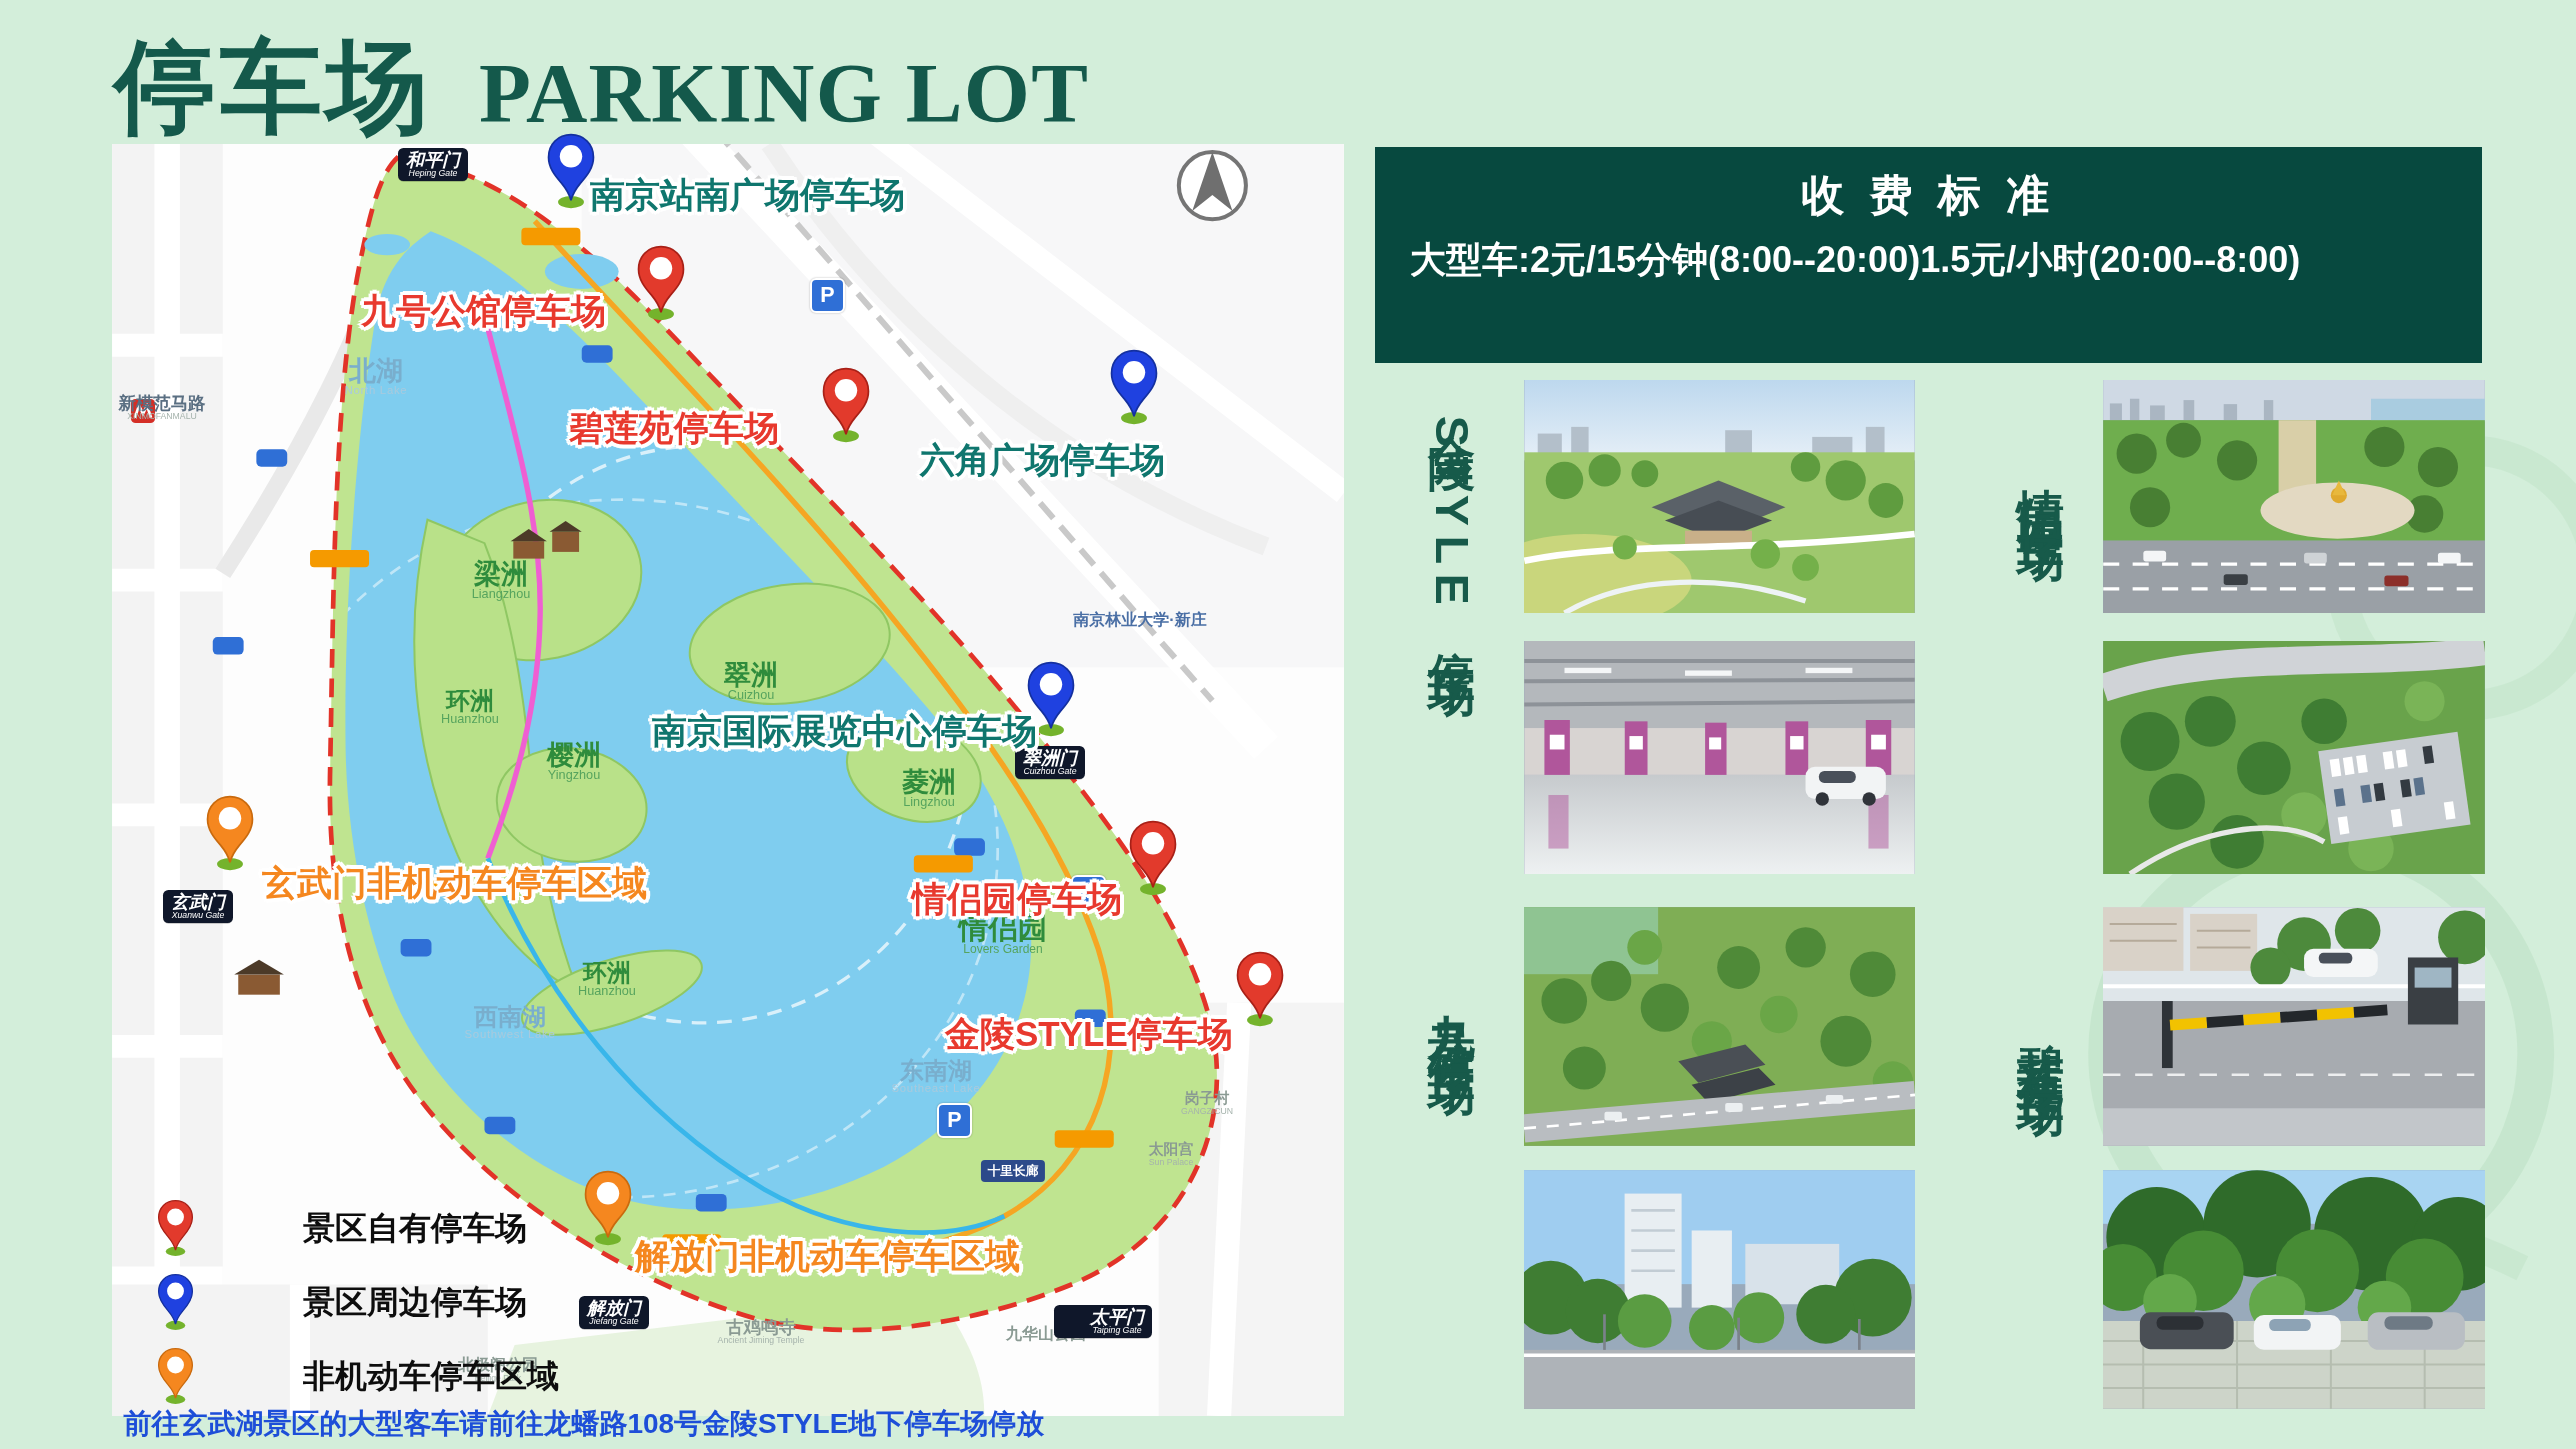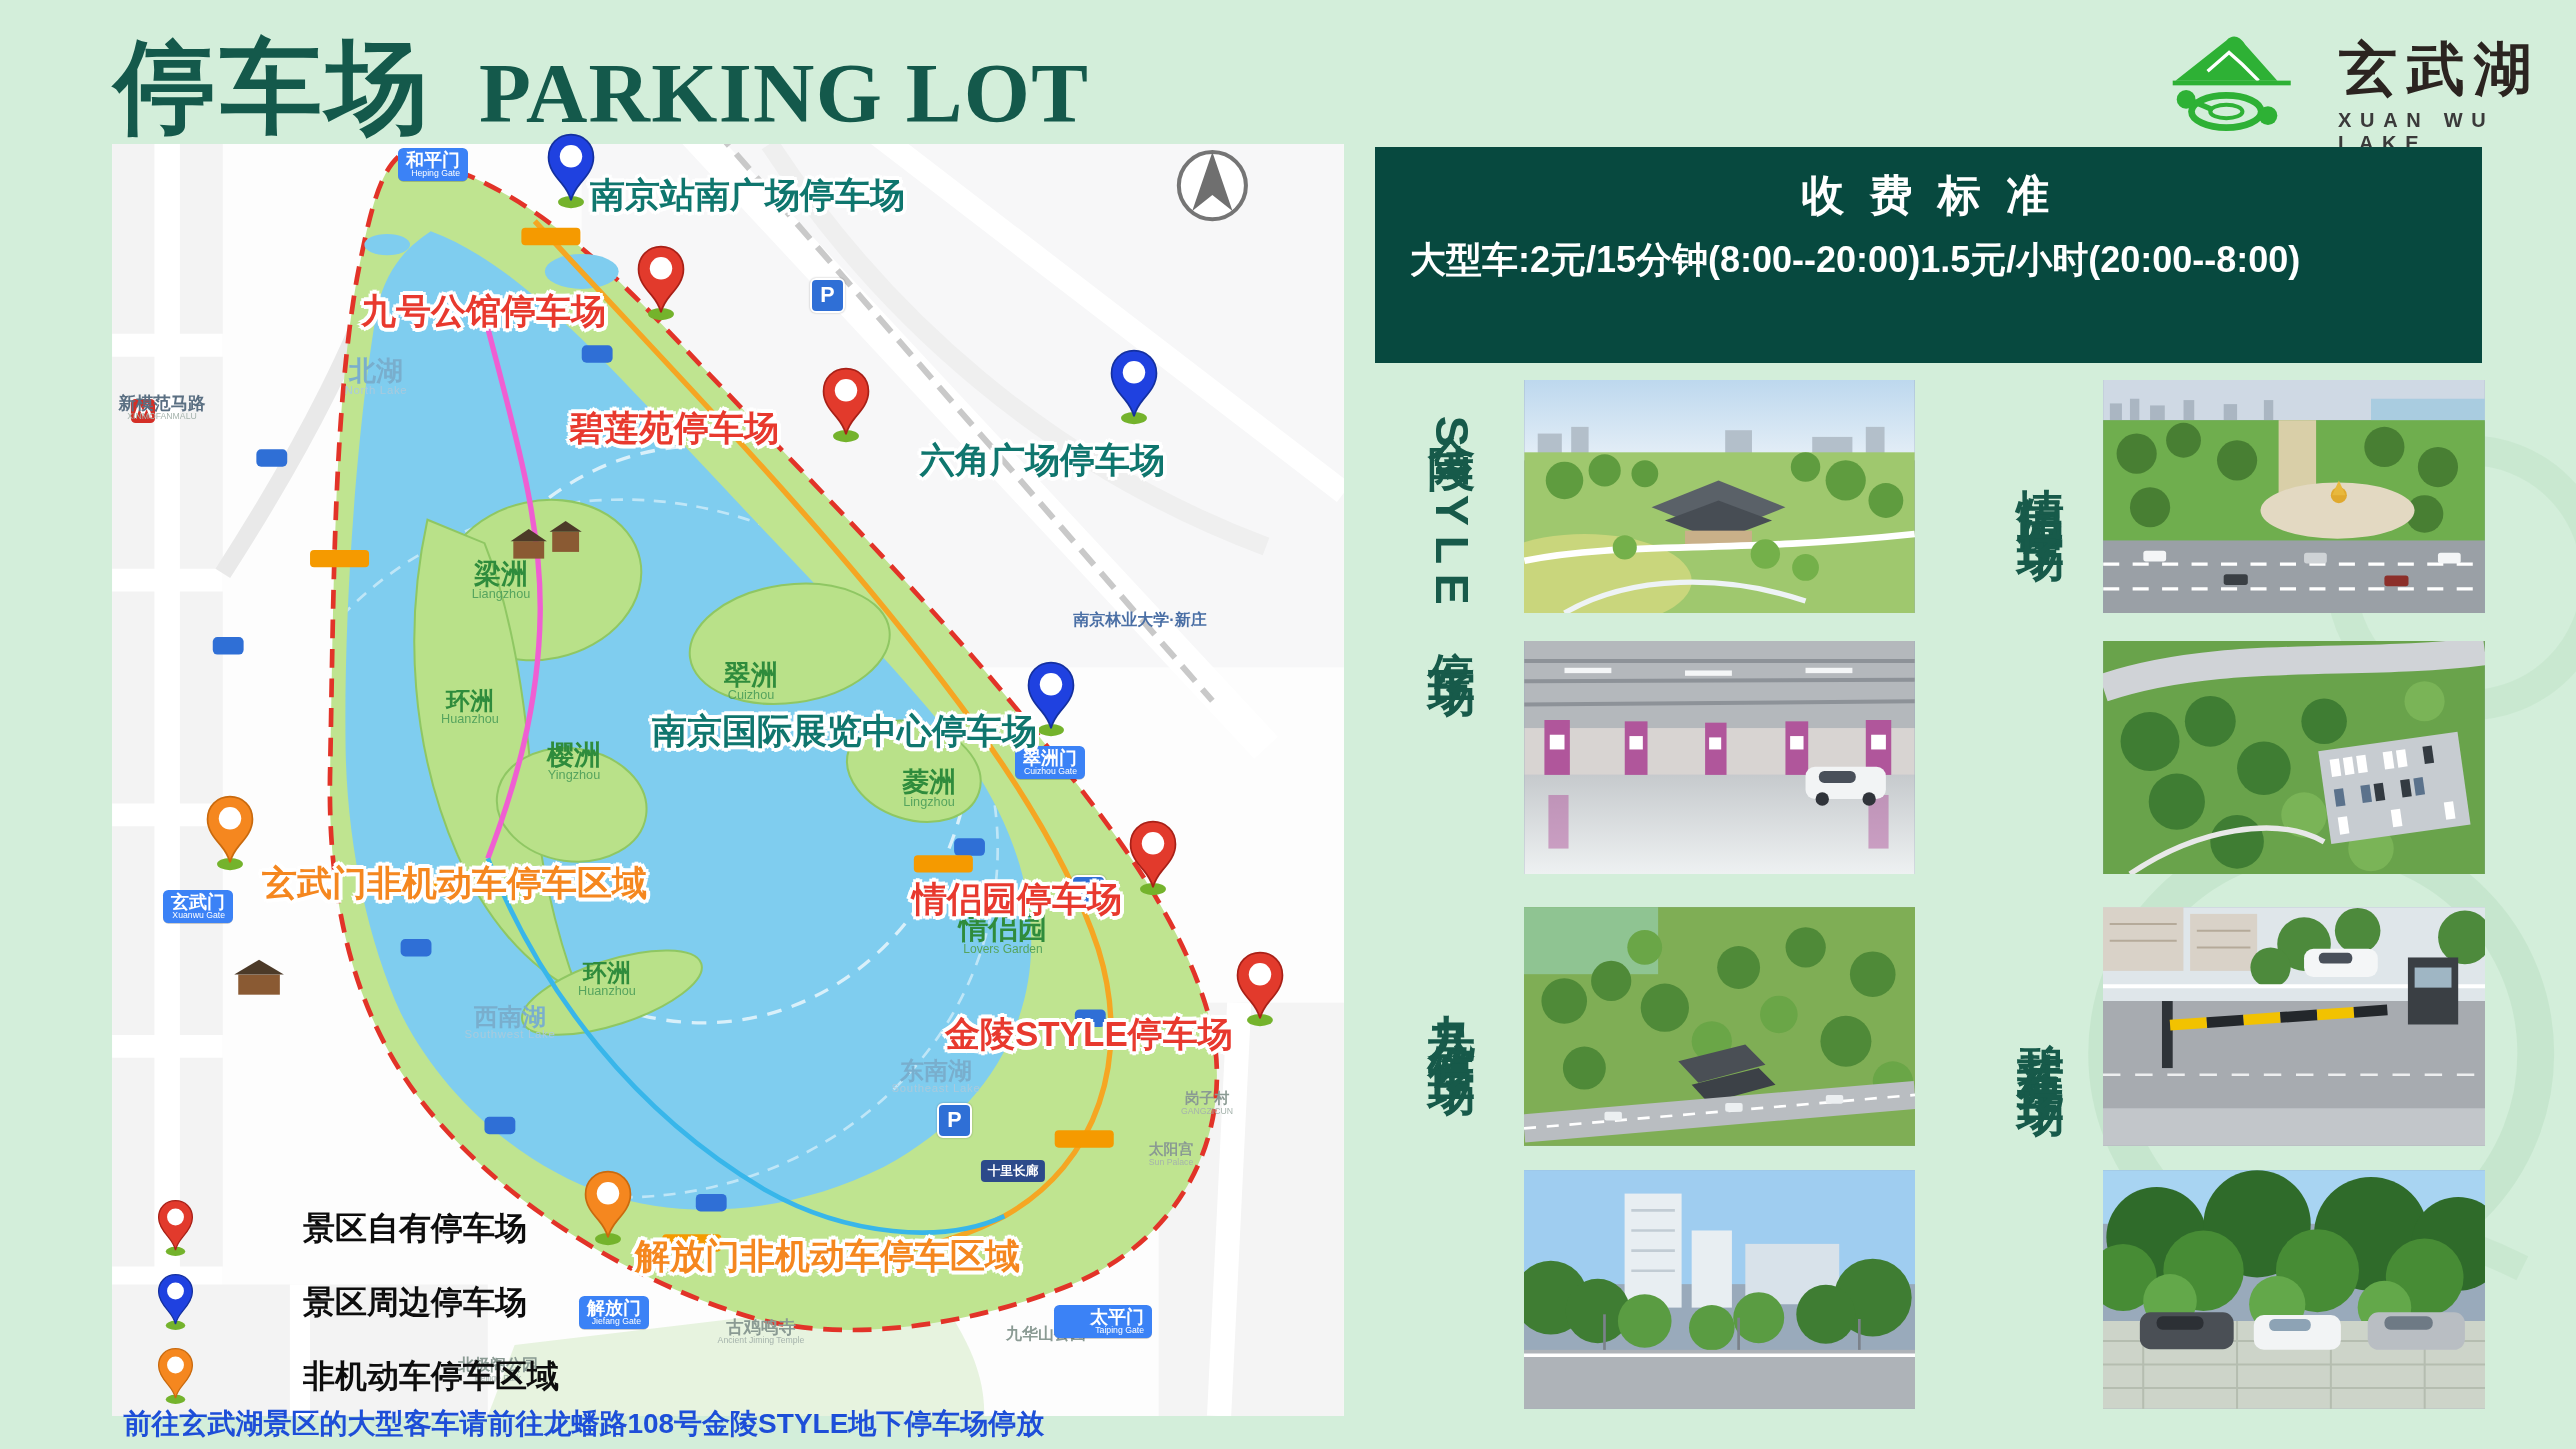--- a/index.html
+++ b/index.html
@@ -22,21 +22,21 @@
   .map{position:absolute;left:112px;top:144px;width:1232px;height:1272px;background:#fdfdfd;}
   .map>*{position:absolute;}
   .map svg.base{left:0;top:0;}
   .lake-label{color:#79aecd;font-weight:bold;text-align:center;line-height:1.05;transform:translateX(-50%);}
   .lake-label .en{display:block;font-size:11.4px;color:#a9cadd;font-weight:normal;letter-spacing:0.7px;}
   .island-label{color:#2f8c3c;font-weight:bold;text-align:center;line-height:1.0;transform:translateX(-50%);}
   .island-label .en{display:block;font-size:12.7px;color:#56a45e;font-weight:normal;}
   .poi-label{color:#8a9a93;font-weight:bold;text-align:center;line-height:1.05;transform:translateX(-50%);}
   .poi-label .en{display:block;font-size:8.7px;font-weight:normal;color:#a5b3ac;}
   .poi-label.blue{color:#4a6fa5;}
-  .gate-badge{background:#3b82f6;color:#fff;border-radius:5.4px;padding:3.4px 8px 2.7px;text-align:right;font-weight:bold;font-size:18px;line-height:1.0;transform:translateX(-50%);box-shadow:0 0.7px 0 rgba(0,0,0,.25);}
+  .gate-badge{background:#0f172a;color:#fff;border-radius:5.4px;padding:3.4px 8px 2.7px;text-align:center;font-weight:bold;font-size:18px;line-height:1.0;transform:translateX(-50%);box-shadow:0 0.7px 0 rgba(0,0,0,.25);font-style:italic;}
   .gate-badge .en{display:block;font-size:8.7px;font-weight:normal;}
   .navy-badge{background:#2c4a8a;color:#fff;border-radius:4px;padding:2.7px 6.7px;font-size:12.7px;font-weight:bold;transform:translateX(-50%);}
   .p-icon{width:31px;height:31px;background:#2f6fd6;color:#fff;border:2.7px solid #fff;border-radius:6px;font-weight:bold;font-size:21.5px;display:flex;align-items:center;justify-content:center;box-shadow:0 0 2px rgba(0,0,0,.3);}
   .pin{position:absolute;}
   .pin .tip{fill:#74b32c;}
   .pin .hole{fill:#ffffff;}
   .pin.red .body{fill:#e23a2c;stroke:#a82017;stroke-width:2;}
   .pin.blue .body{fill:#1f41e0;stroke:#14309f;stroke-width:2;}
   .pin.orange .body{fill:#f5871f;stroke:#c96a0e;stroke-width:2;}
   .mlabel{font-size:35px;font-weight:bold;white-space:nowrap;
@@ -53,34 +53,20 @@
 </head>
 <body>
 
 <div class="page">
 
   <div class="hdr">
     <div class="title-cn">停车场</div>
     <div class="title-en">PARKING LOT</div>
   </div>
 
-  <div class="logo">
-    <svg width="161" height="114" viewBox="0 0 120 85">
-      <path d="M4,40 L42,10 C47,5 52,7 56,13 L80,40 Z" fill="#2eb135"></path>
-      <path d="M28,33 L44,19 L54,28 L66,40" stroke="#ffffff" stroke-width="2.5" fill="none"></path>
-      <rect x="2" y="40" width="88" height="3.5" fill="#2eb135"></rect>
-      <ellipse cx="42" cy="63" rx="26" ry="12" fill="none" stroke="#2eb135" stroke-width="5"></ellipse>
-      <ellipse cx="42" cy="63" rx="12" ry="5" fill="none" stroke="#2eb135" stroke-width="3"></ellipse>
-      <circle cx="12" cy="54" r="7" fill="#2eb135"></circle>
-      <circle cx="73" cy="66" r="7" fill="#2eb135"></circle>
-      <path d="M18,56 Q28,60 32,62" stroke="#2eb135" stroke-width="4" fill="none"></path>
-    </svg>
-    <div class="logo-cn">玄武湖</div>
-    <div class="logo-en">XUAN WU LAKE</div>
-  </div>
 
   <div class="fee">
     <div class="fee-title">收 费 标 准</div>
     <div class="fee-line l2">大型车:2元/15分钟(8:00--20:00)1.5元/小时(20:00--8:00)</div>
   </div>
 
   <div class="map">
 
     <svg class="base" width="1232" height="1272" viewBox="0 0 1836 1896">
       <defs>

